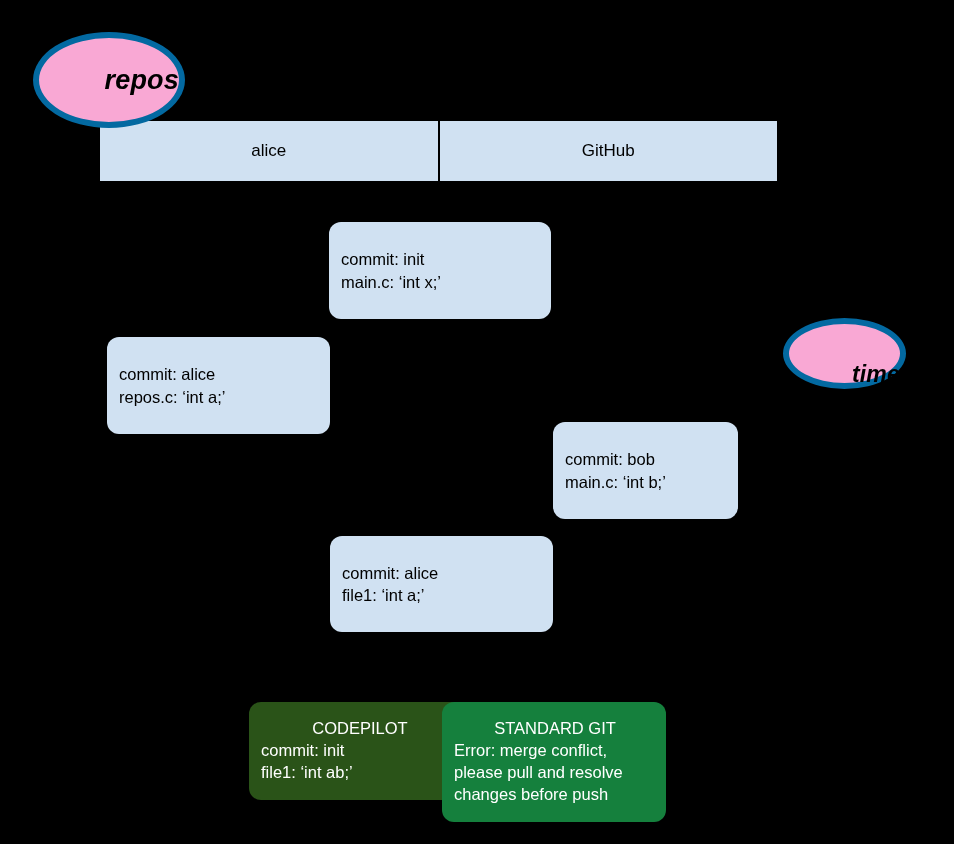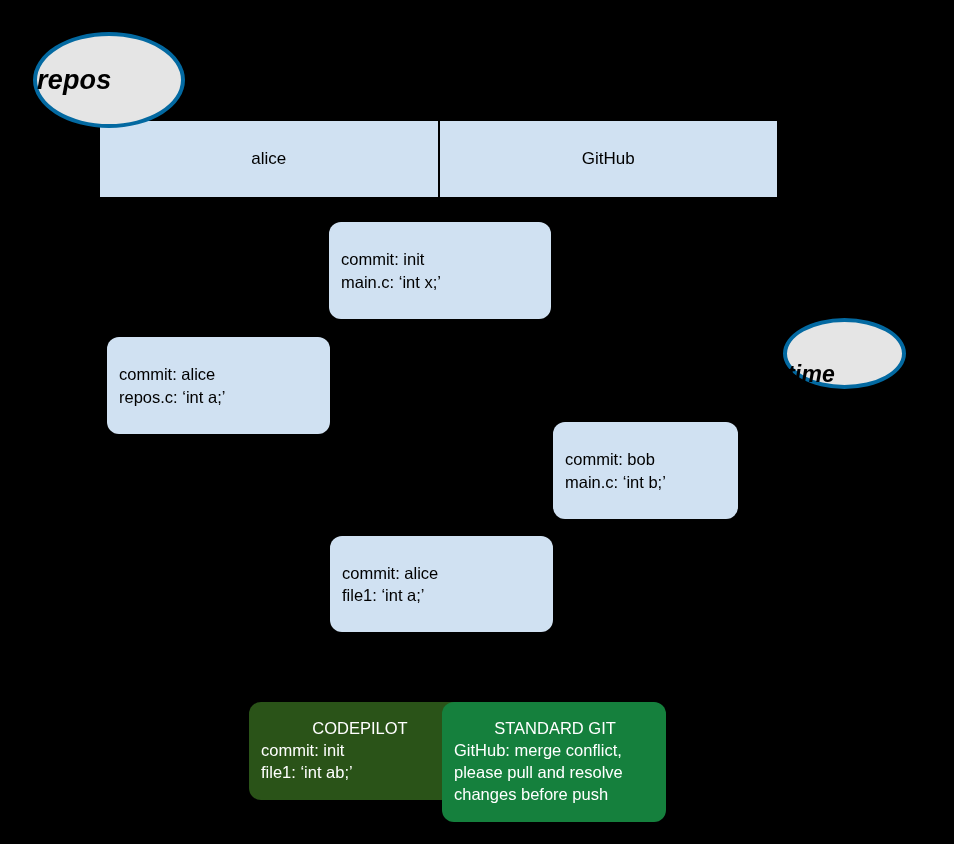--- a/index.html
+++ b/index.html
@@ -15,26 +15,26 @@
     position: relative;
     width: 954px;
     height: 844px;
     background: #000000;
     overflow: hidden;
   }
 
   
   .ellipse {
     position: absolute;
-    background: #e5e5e5;
-    border: 4px solid #0369a1;
+    background: #f9a8d4;
+    border: 6px solid #0369a1;
     border-radius: 50%;
     display: flex;
     align-items: center;
-    justify-content: flex-start;
+    justify-content: flex-end;
     box-sizing: border-box;
   }
   .ellipse span {
     font-style: italic;
     font-weight: bold;
     color: #000000;
     letter-spacing: 0.2px;
   }
   #repos-ellipse {
     left: 33px;
@@ -52,21 +52,21 @@
     z-index: 5;
   }
   #time-ellipse span { font-size: 23px; margin-top: 41px; }
 
   
   #repo-header {
     position: absolute;
     left: 100px;
     top: 121px;
     width: 677px;
-    height: 76px;
+    height: 60px;
     display: flex;
     background: #d0e1f2;
     box-sizing: border-box;
     z-index: 2;
   }
   .repo-col {
     flex: 1 1 0;
     display: flex;
     align-items: center;
     justify-content: center;
@@ -170,18 +170,18 @@
   </div>
 
   <div class="result-card" id="card-codepilot">
     <div class="title">CODEPILOT</div>
     <div class="line">commit: init</div>
     <div class="line">file1: ‘int ab;’</div>
   </div>
 
   <div class="result-card" id="card-standardgit">
     <div class="title">STANDARD GIT</div>
-    <div class="line">GitHub: merge conflict,</div>
+    <div class="line">Error: merge conflict,</div>
     <div class="line">please pull and resolve</div>
     <div class="line">changes before push</div>
   </div>
 
 </div>
 
 </body></html>

